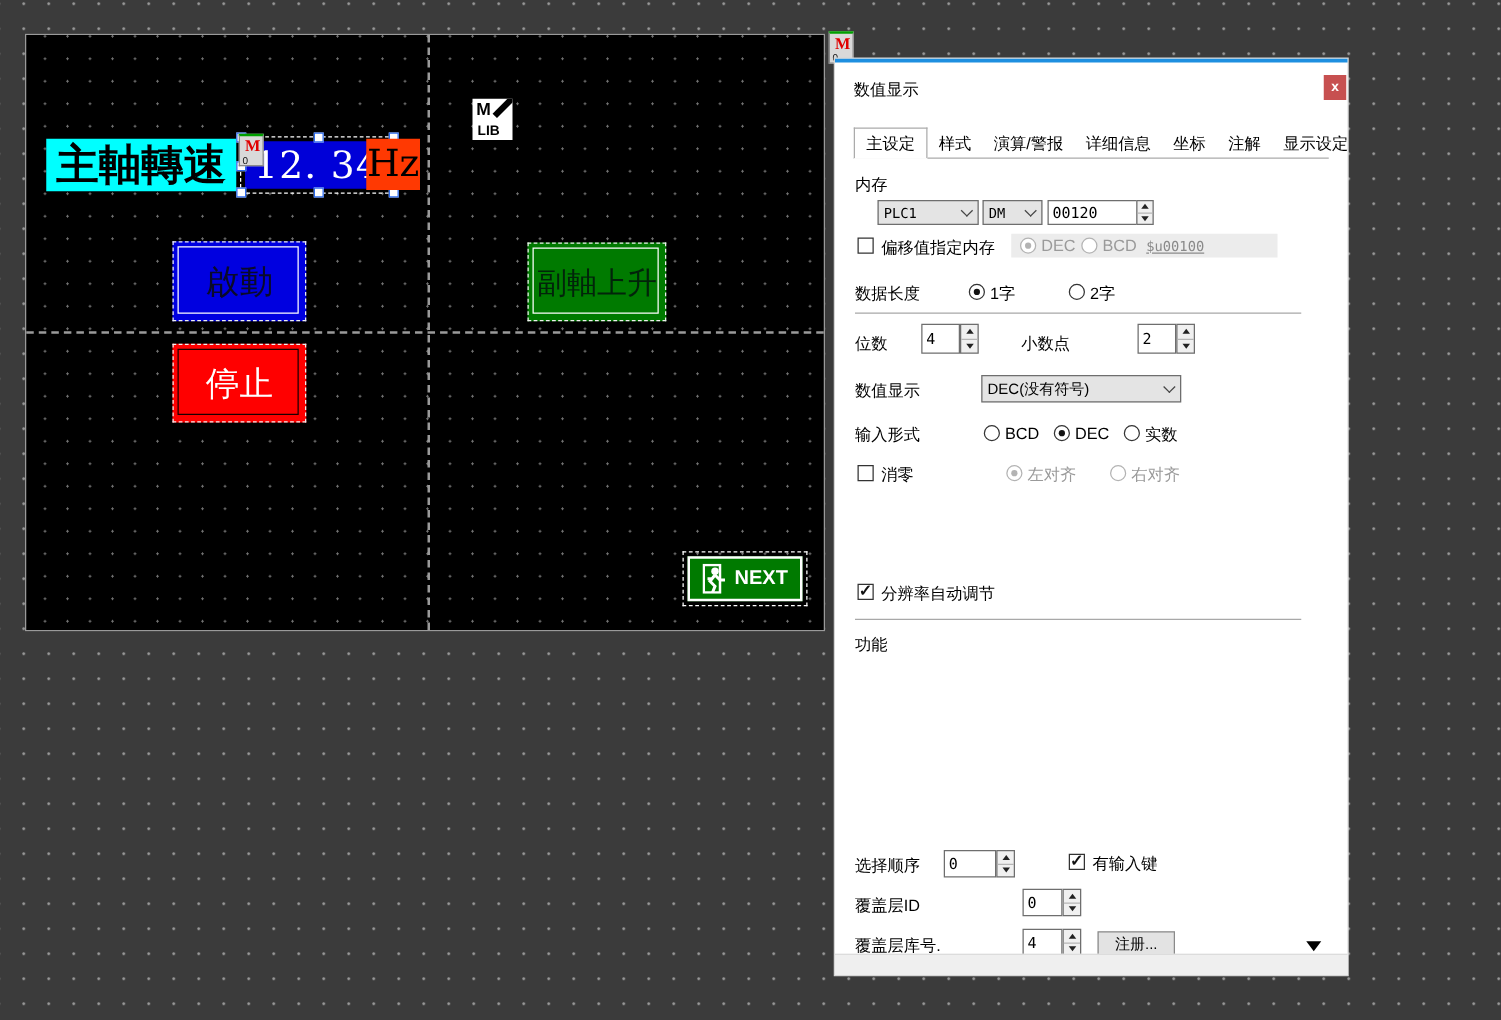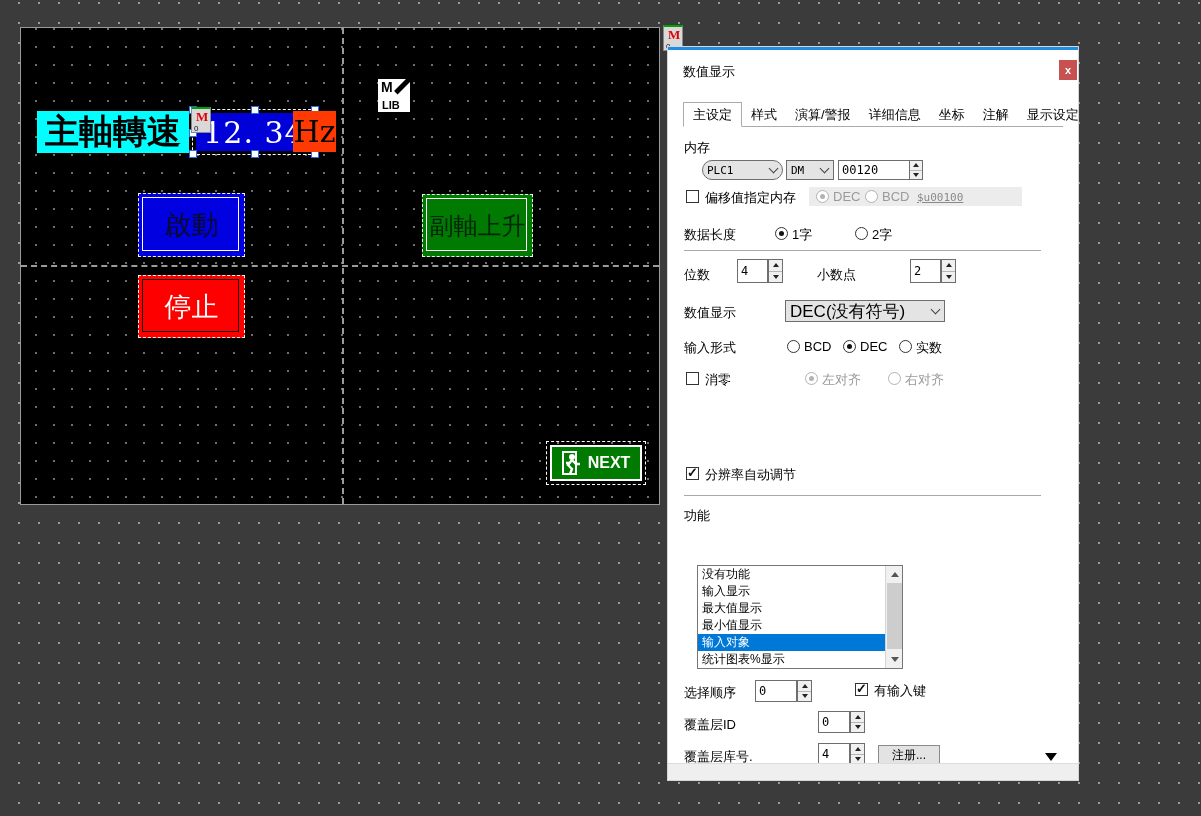--- a/index.html
+++ b/index.html
@@ -108,21 +108,21 @@
   }
   .tab.active {
     background:#fff; border:1px solid #ababab; border-bottom:1px solid #fff;
     margin-bottom:-1px; padding-top:3px;
   }
   .lbl { position:absolute; font-size:13px; color:#000; white-space:nowrap; }
   .lbl.gray { color:#9a9a9a; }
 
   .combo {
     position:absolute; background:#e4e4e4; border:1px solid #6e6e6e;
-    display:flex; align-items:center; padding:0 18px 0 4px; font-size:17px; overflow:hidden; white-space:nowrap;
+    display:flex; align-items:center; padding:0 18px 0 4px; font-size:12px; overflow:hidden; white-space:nowrap;
   }
   .combo .chev {
     position:absolute; right:5px; top:50%; margin-top:-5px;
     width:7px; height:7px; border-right:1px solid #444; border-bottom:1px solid #444;
     transform:rotate(45deg);
   }
   .combo.mono { font-family:"DejaVu Sans Mono", monospace; font-size:11px; }
 
   .tfield {
     position:absolute; background:#fff; border:1px solid #6e6e6e;
@@ -239,21 +239,21 @@
     <div class="tab">样式</div>
     <div class="tab">演算/警报</div>
     <div class="tab">详细信息</div>
     <div class="tab">坐标</div>
     <div class="tab">注解</div>
     <div class="tab">显示设定</div>
   </div>
 
   <div class="lbl" style="left:16px;top:89px;">内存</div>
 
-  <div class="combo mono" style="left:34px;top:110px;width:81px;height:20px;border-radius:10px;">
+  <div class="combo mono" style="left:34px;top:110px;width:81px;height:20px;">
     <span>PLC1</span>
       <span class="chev"></span>
   </div>
   <div class="combo mono" style="left:118px;top:110px;width:48px;height:20px;">
     <span>DM</span>
       <span class="chev"></span>
   </div>
   <input class="tfield" style="left: 170px; top: 110px; width: 72px; height: 20px;" value="00120">
   <div class="spin" style="left:241px;top:110px;width:14px;height:20px;">
     <span class="half">
@@ -323,37 +323,20 @@
   <span class="radio disabled" style="left:220px;top:322px;"></span>
   <div class="lbl gray" style="left:237px;top:321px;">右对齐</div>
 
   <span class="cb checked" style="left:18px;top:417px;"></span>
   <div class="lbl" style="left:37px;top:416px;">分辨率自动调节</div>
 
   <div class="hr" style="left:16px;top:445px;width:357px;"></div>
 
   <div class="lbl" style="left:16px;top:457px;">功能</div>
 
-  <div class="listbox">
-    <div class="item">没有功能</div>
-    <div class="item">输入显示</div>
-    <div class="item">最大值显示</div>
-    <div class="item">最小值显示</div>
-    <div class="item sel">输入对象</div>
-    <div class="item">统计图表%显示</div>
-    <div class="vscroll">
-      <span class="btn" style="top:0;">
-          <span class="tri-up-s"></span>
-        </span>
-      <span class="thumb"></span>
-      <span class="btn" style="bottom:0;">
-          <span class="tri-dn-s"></span>
-        </span>
-    </div>
-  </div>
 
   <div class="lbl" style="left:16px;top:634px;">选择顺序</div>
   <input class="tfield" style="left: 87px; top: 630px; width: 42px; height: 22px;" value="0">
   <div class="spin" style="left:129px;top:630px;width:15px;height:22px;">
     <span class="half">
         <span class="tri-up"></span>
       </span>
     <span class="half">
         <span class="tri-dn"></span>
       </span>

